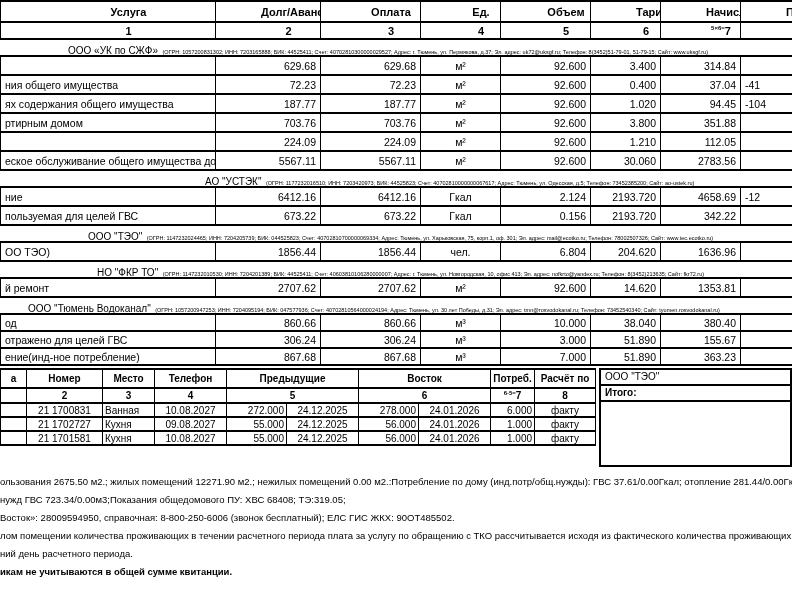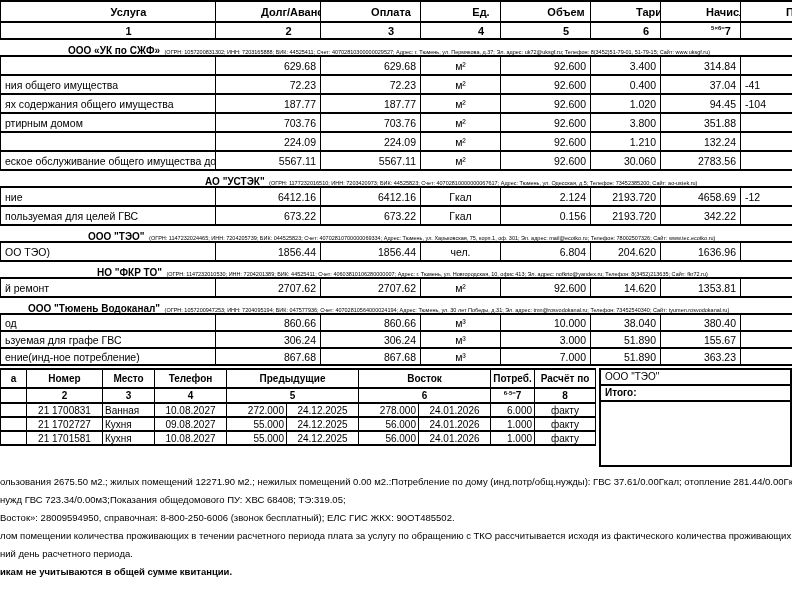--- a/index.html
+++ b/index.html
@@ -21,21 +21,21 @@
   .num{text-align:right;padding-right:5px;}
   .ctr{text-align:center;}
   .recalc{text-align:left;padding-left:26px;}
   .th-recalc{text-align:left;padding-left:5px;}
   .th-8{text-align:left;padding-left:34px;}
   .waterrow td{height:13px;}
   .org{
     width:850px;box-sizing:border-box;border-bottom:2px solid #000;
     height:17px;line-height:17px;white-space:nowrap;overflow:hidden;background:#fff;
   }
-  .org-name{font-weight:bold;font-size:10px;}
+  .org-name{font-weight:normal;font-size:10px;}
   .org-details{font-size:5.5px;}
   .s0{padding-left:68px;}
   .s1{padding-left:205px;}
   .s2{padding-left:88px;}
   .s3{padding-left:97px;}
   .s4{padding-left:28px;}
   sup.fml{font-size:6px;font-weight:bold;vertical-align:super;}
   
   .meter-wrap{display:flex;align-items:flex-start;margin-top:2px;}
   .t2{width:595px;}
@@ -160,21 +160,21 @@
       <td class="num">351.88</td>
       <td class="recalc"></td>
     </tr>
     <tr>
       <td class="name"></td>
       <td class="num">224.09</td>
       <td class="num">224.09</td>
       <td class="ctr">м²</td>
       <td class="num">92.600</td>
       <td class="num">1.210</td>
-      <td class="num">132.24</td>
+      <td class="num">112.05</td>
       <td class="recalc"></td>
     </tr>
     <tr>
       <td class="name">еское обслуживание общего имущества дома</td>
       <td class="num">5567.11</td>
       <td class="num">5567.11</td>
       <td class="ctr">м²</td>
       <td class="num">92.600</td>
       <td class="num">30.060</td>
       <td class="num">2783.56</td>
@@ -300,21 +300,21 @@
       <td class="name">од</td>
       <td class="num">860.66</td>
       <td class="num">860.66</td>
       <td class="ctr">м³</td>
       <td class="num">10.000</td>
       <td class="num">38.040</td>
       <td class="num">380.40</td>
       <td class="recalc"></td>
     </tr>
     <tr class="waterrow">
-      <td class="name">ьзуемая для графе ГВС</td>
+      <td class="name">отражено для целей ГВС</td>
       <td class="num">306.24</td>
       <td class="num">306.24</td>
       <td class="ctr">м³</td>
       <td class="num">3.000</td>
       <td class="num">51.890</td>
       <td class="num">155.67</td>
       <td class="recalc"></td>
     </tr>
     <tr class="waterrow">
       <td class="name">ение(инд-ное потребление)</td>

